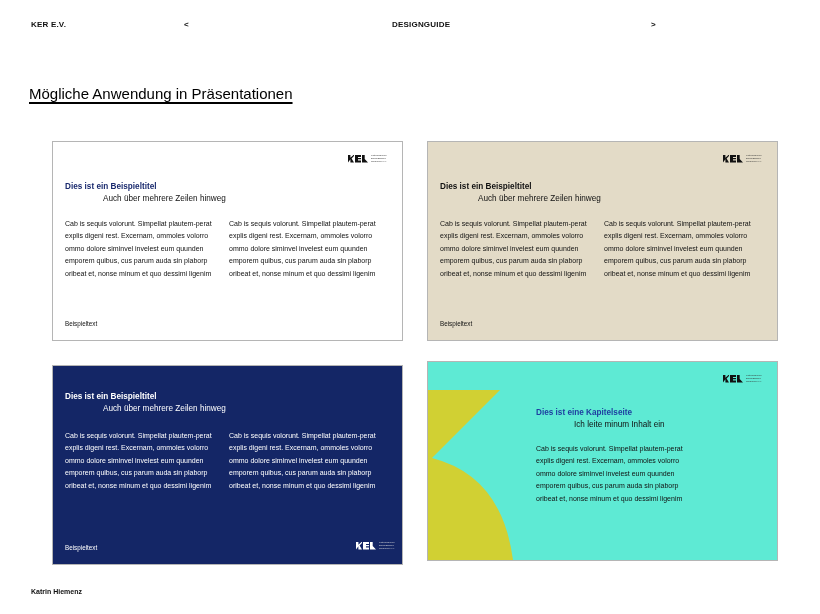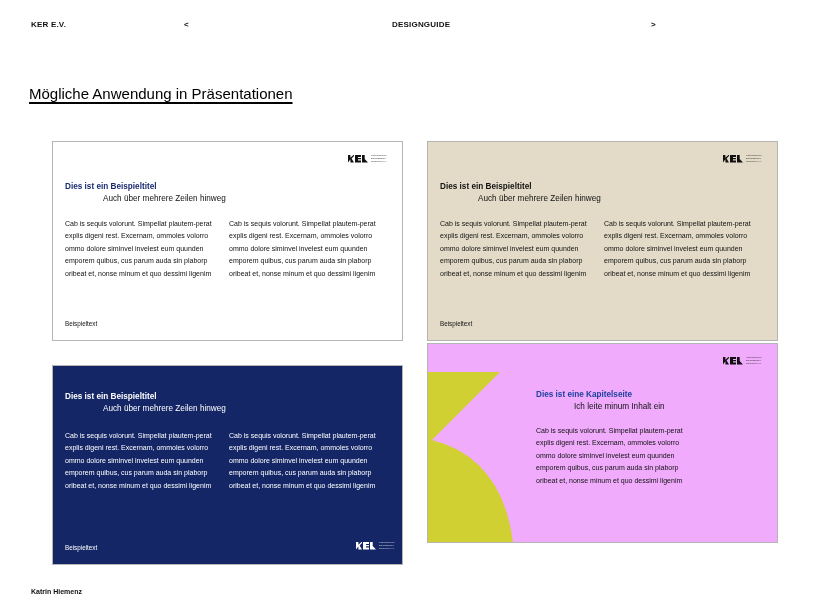--- a/index.html
+++ b/index.html
@@ -12,21 +12,21 @@
   .hdr { position: absolute; top: 20px; font-size: 8px; font-weight: bold; letter-spacing: 0.2px; }
   .title {
     position: absolute; left: 29px; top: 85px;
     font-size: 15px; color: #000; text-decoration: underline; text-underline-offset: 3px;
     text-decoration-thickness: 1.5px;
   }
   .slide { position: absolute; width: 351px; height: 200px; box-sizing: border-box; }
   .s1 { left: 52px; top: 141px; background: #fff; border: 1px solid #b5b5b5; }
   .s2 { left: 427px; top: 141px; background: #e3dbc7; border: 1px solid #b5b5b5; }
   .s3 { left: 52px; top: 365px; background: #142666; border: 1px solid #b5b5b5; color: #fff; }
-  .s4 { left: 427px; top: 343px; background: #f0abfc; border: 1px solid #b5b5b5; overflow: hidden; }
+  .s4 { left: 427px; top: 361px; background: #5eead4; border: 1px solid #b5b5b5; overflow: hidden; }
 
   .stitle { position: absolute; left: 12px; top: 38px; font-size: 8.2px; font-weight: bold; line-height: 13px; }
   .ssub { position: absolute; left: 12px; top: 50px; font-size: 8.2px; line-height: 13px; margin-left: 38px; }
   .col { position: absolute; top: 76px; width: 150px; font-size: 7px; line-height: 12.4px; }
   .col1 { left: 12px; }
   .col2 { left: 176px; }
   .foot { position: absolute; left: 12px; top: 178px; font-size: 6.3px; }
   .s3 .stitle { top: 24px; }
   .s3 .ssub { top: 36px; }
   .s3 .col { top: 64px; }

